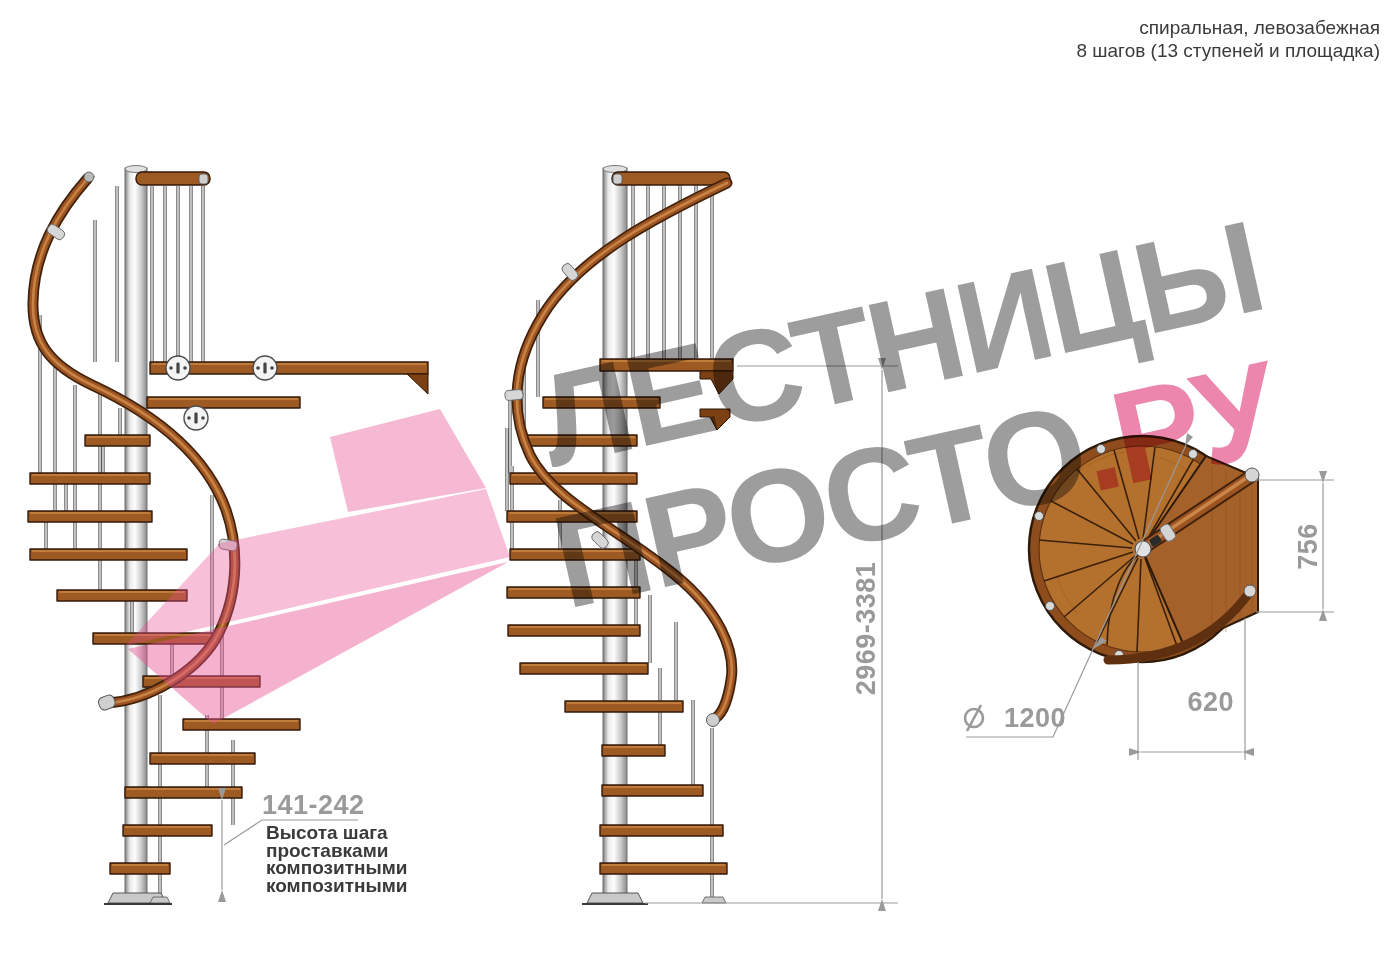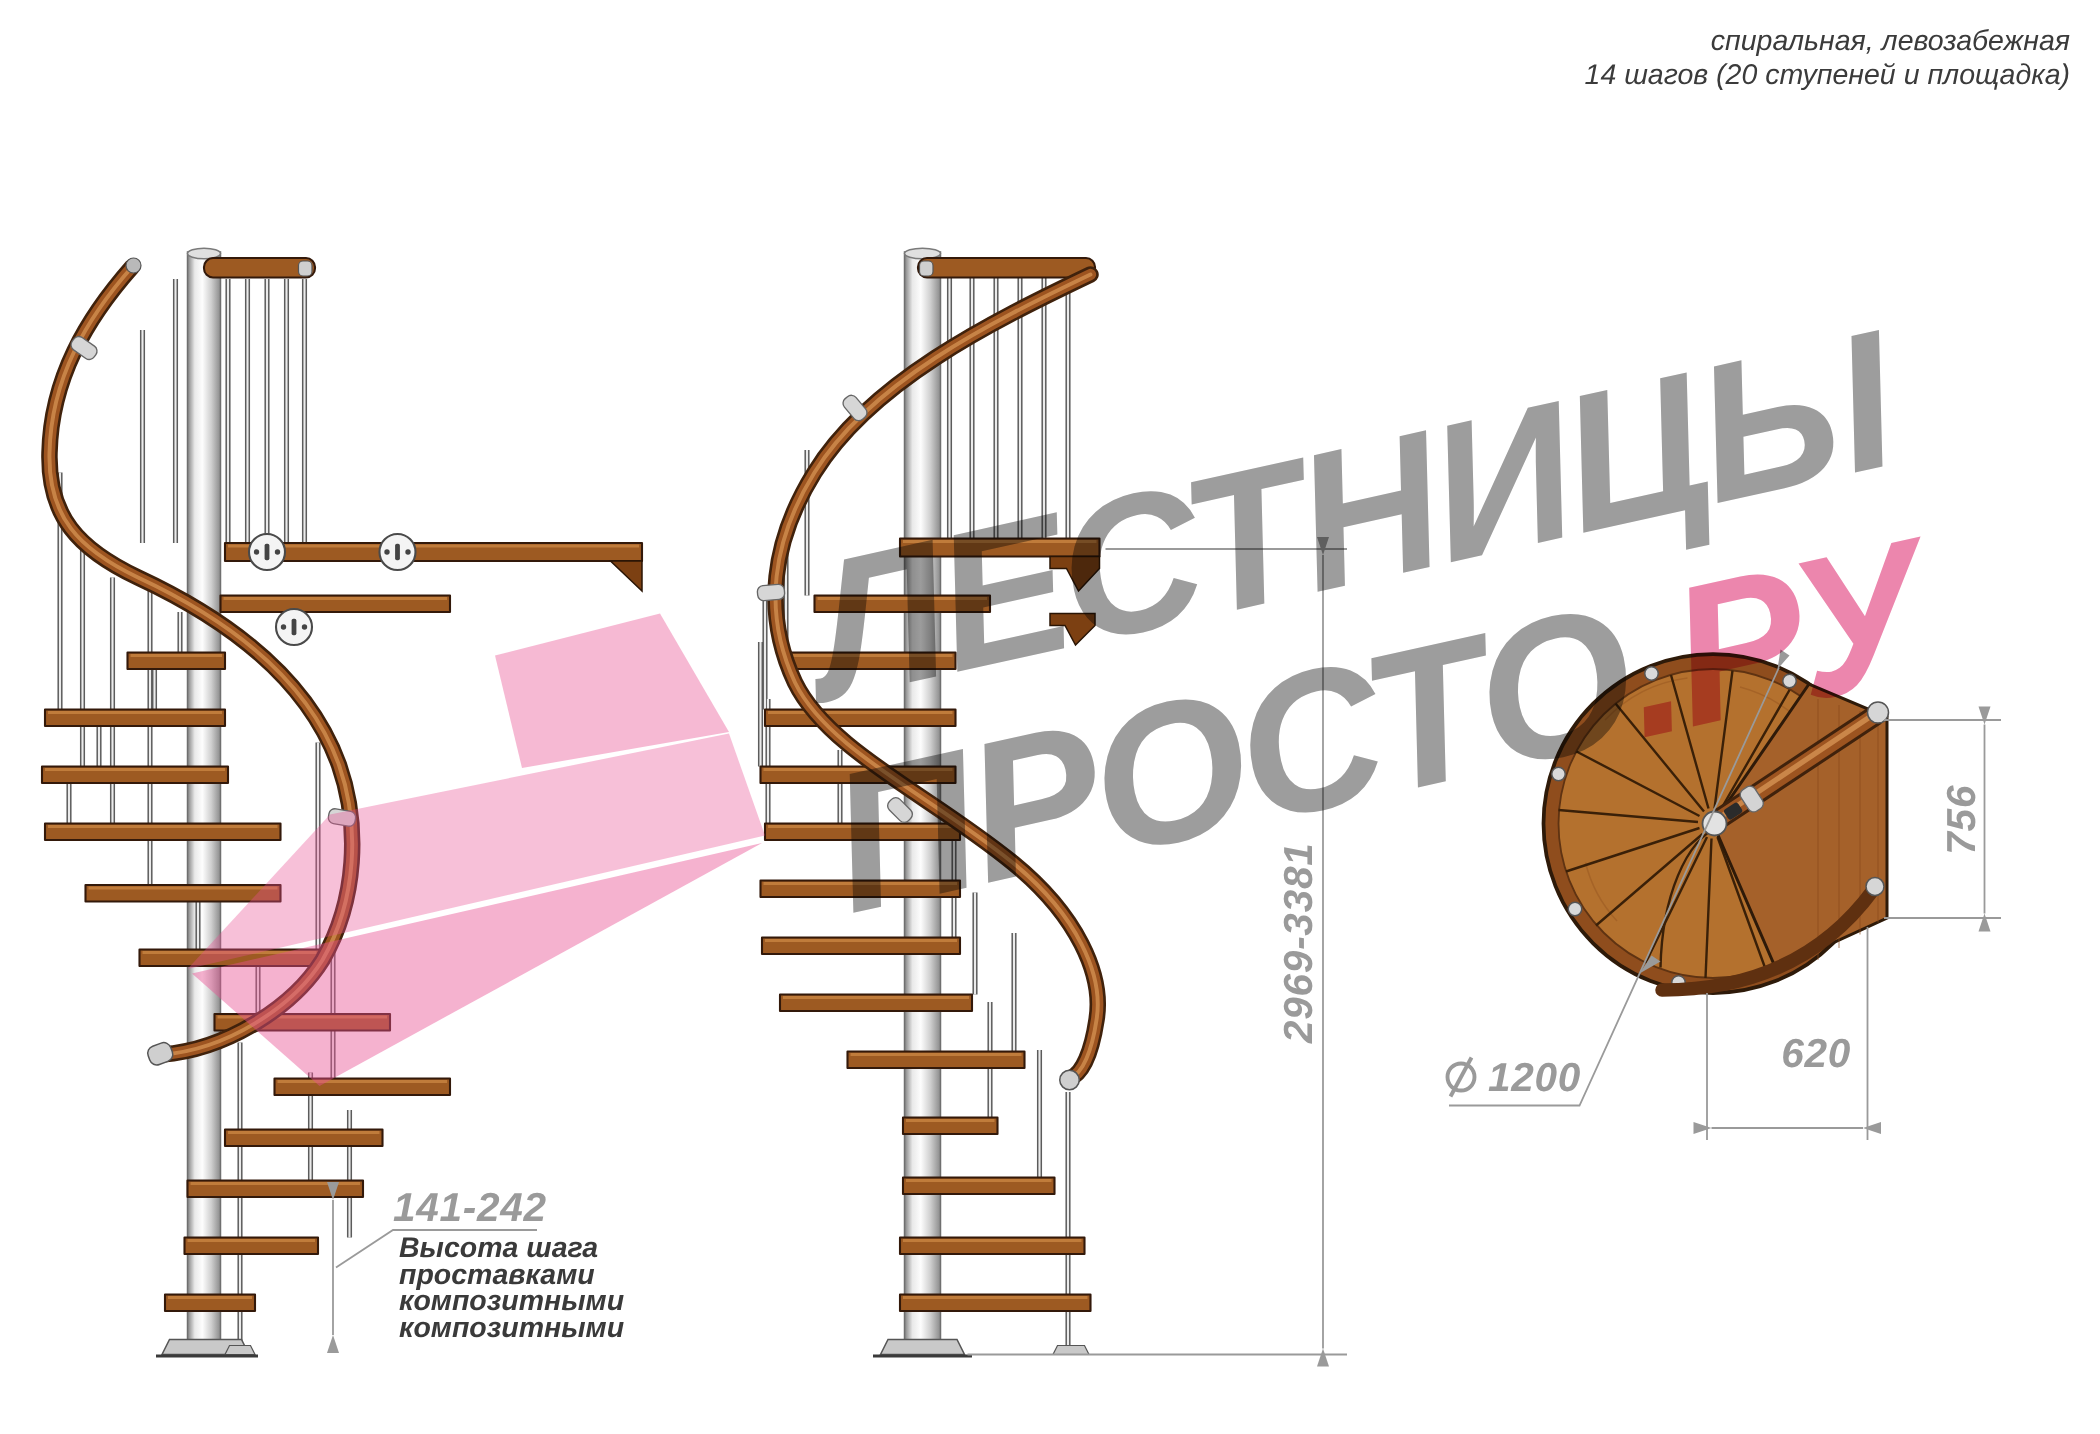--- a/index.html
+++ b/index.html
@@ -1,27 +1,27 @@
 <!DOCTYPE html>
 <html><head>
 <meta charset="utf-8">
 <style>
   html,body{margin:0;padding:0;}
   body{width:1400px;height:956px;background:#ffffff;font-family:"Liberation Sans",sans-serif;position:relative;overflow:hidden;}
-  #stage{position:absolute;left:0;top:0;width:1400px;height:684px;font-style:italic;}
+  #stage{position:absolute;left:0;top:0;width:1400px;height:684px;}
   .lbl{position:absolute;white-space:nowrap;}
   .hdr{right:20px;top:16px;text-align:right;font-size:19px;line-height:23px;color:#3b3b3b;}
   .dimnum{font-weight:bold;color:#9a9a9a;font-size:27px;letter-spacing:.5px;}
   .rot90{transform:rotate(-90deg);text-align:center;}
   .note{left:266px;top:824px;font-size:19px;line-height:17.5px;font-weight:bold;color:#3a3a3a;}
   .wm{font-weight:bold;color:#9d9d9d;line-height:1;mix-blend-mode:multiply;transform-origin:0 50%;letter-spacing:-3px;}
   .wm1{left:542px;top:358px;font-size:130px;transform:rotate(-12.5deg);}
   .wm2{left:557px;top:499px;font-size:132px;transform:rotate(-12.5deg);}
   .wm .pink{color:#ec86ad;}
-  .dialbl{left:961px;top:702px;display:flex;align-items:flex-end;gap:5px;}
+  .dialbl{left:961px;top:702px;display:flex;align-items:flex-end;gap:17px;}
   svg{display:block;}
 </style>
 </head>
 <body>
 
 <div id="stage">
 
 <svg width="1400" height="956" viewBox="0 0 1400 956">
   <defs>
     <linearGradient id="pg" x1="0" y1="0" x2="1" y2="0">
@@ -200,21 +200,21 @@
     <line x1="1141" y1="752" x2="1242" y2="752" marker-start="url(#arr)" marker-end="url(#arr)"></line>
 
     <path d="M966,737H1053 L1186,445"></path>
     <polygon points="1093,649 1101,637 1107,641" fill="#9a9a9a" stroke="none"></polygon>
     <polygon points="1185,446 1187,433 1193,437" fill="#9a9a9a" stroke="none"></polygon>
   </g>
 </svg>
 
 <div class="lbl hdr">
   <div>спиральная, левозабежная</div>
-  <div>14 шагов (20 ступеней и площадка)</div>
+  <div>8 шагов (13 ступеней и площадка)</div>
 </div>
 
 <div class="lbl dimnum" style="left:262px;top:790px;">141-242</div>
 
 <div class="lbl note">
   <div>Высота шага</div>
   <div>проставками</div>
   <div>композитными</div>
   <div>композитными</div>
 </div>

